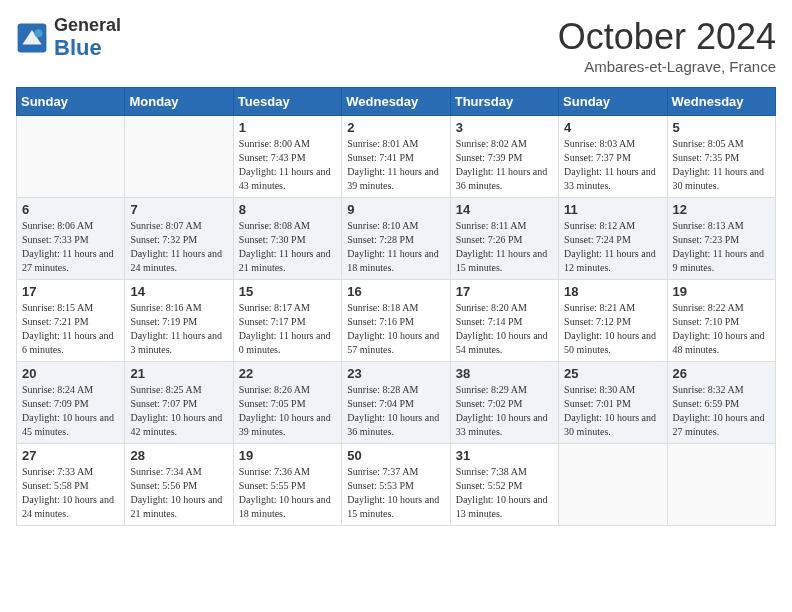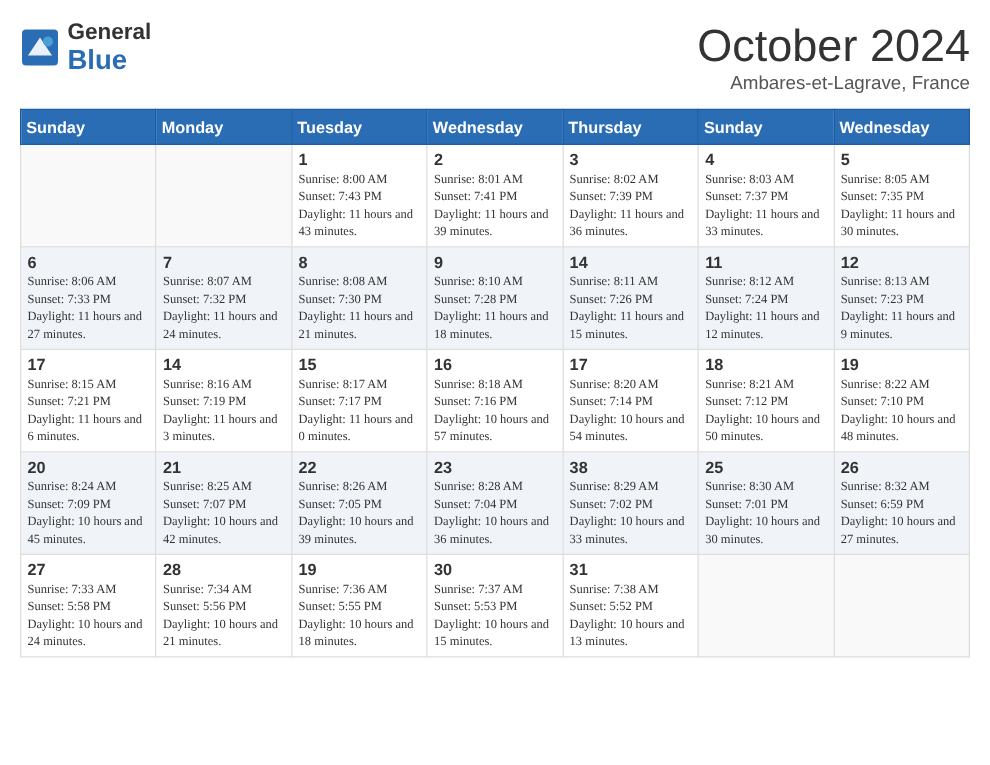--- a/index.html
+++ b/index.html
@@ -250,21 +250,21 @@
         </td>
         <td>
           <span class="day-num">28</span>
           <div class="day-info">Sunrise: 7:34 AM<br>Sunset: 5:56 PM<br>Daylight: 10 hours and 21 minutes.</div>
         </td>
         <td>
           <span class="day-num">19</span>
           <div class="day-info">Sunrise: 7:36 AM<br>Sunset: 5:55 PM<br>Daylight: 10 hours and 18 minutes.</div>
         </td>
         <td>
-          <span class="day-num">30</span>
+          <span class="day-num">50</span>
           <div class="day-info">Sunrise: 7:37 AM<br>Sunset: 5:53 PM<br>Daylight: 10 hours and 15 minutes.</div>
         </td>
         <td>
           <span class="day-num">31</span>
           <div class="day-info">Sunrise: 7:38 AM<br>Sunset: 5:52 PM<br>Daylight: 10 hours and 13 minutes.</div>
         </td>
         <td class="empty-cell"></td>
         <td class="empty-cell"></td>
       </tr>
     </tbody>

